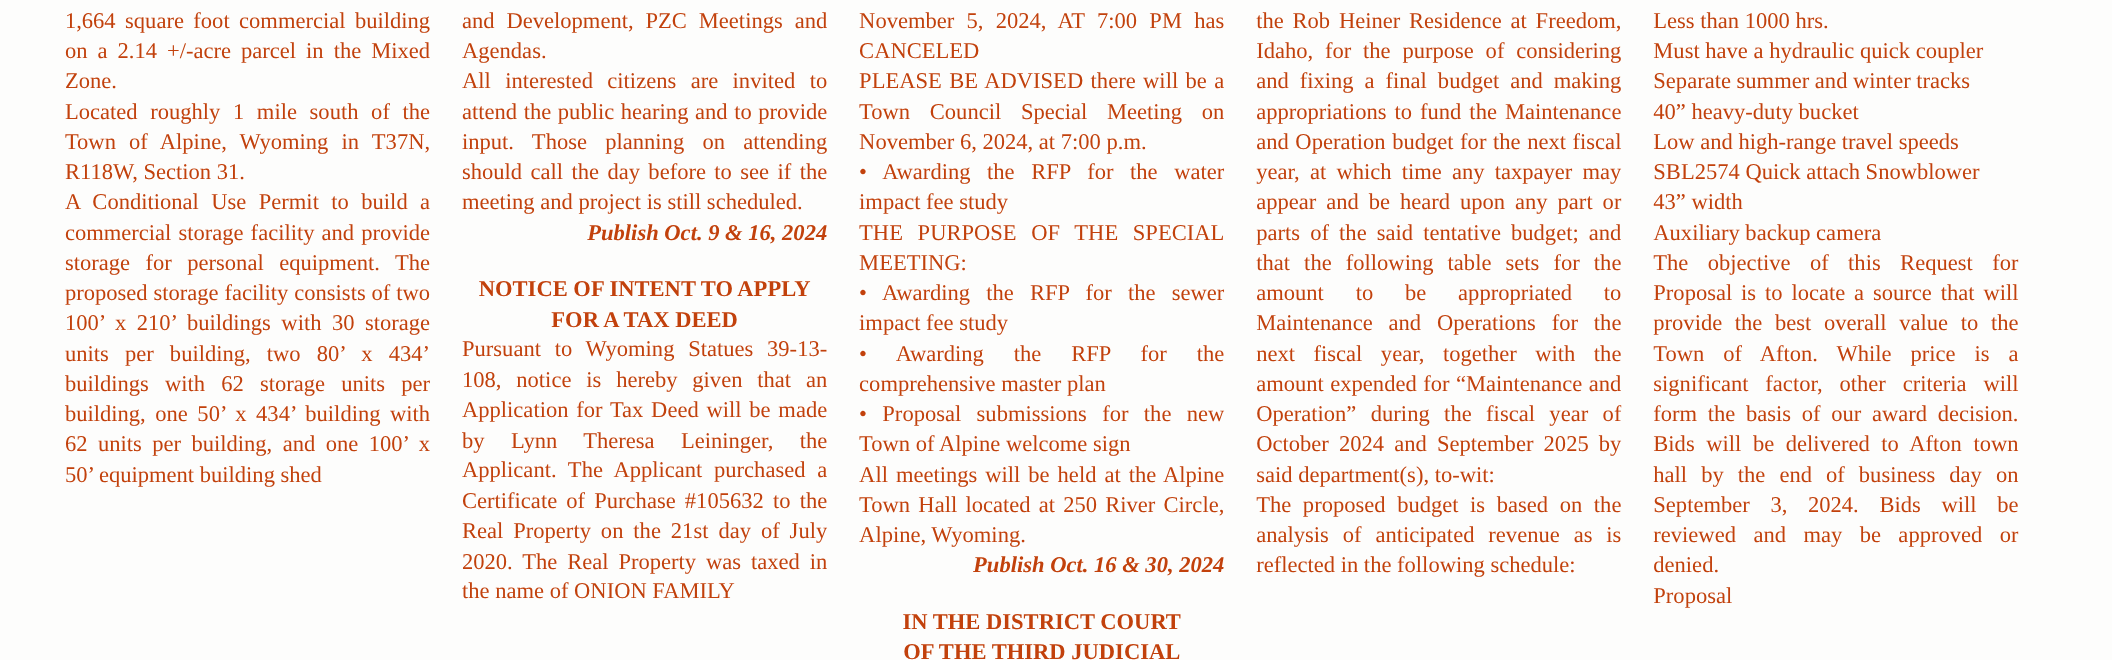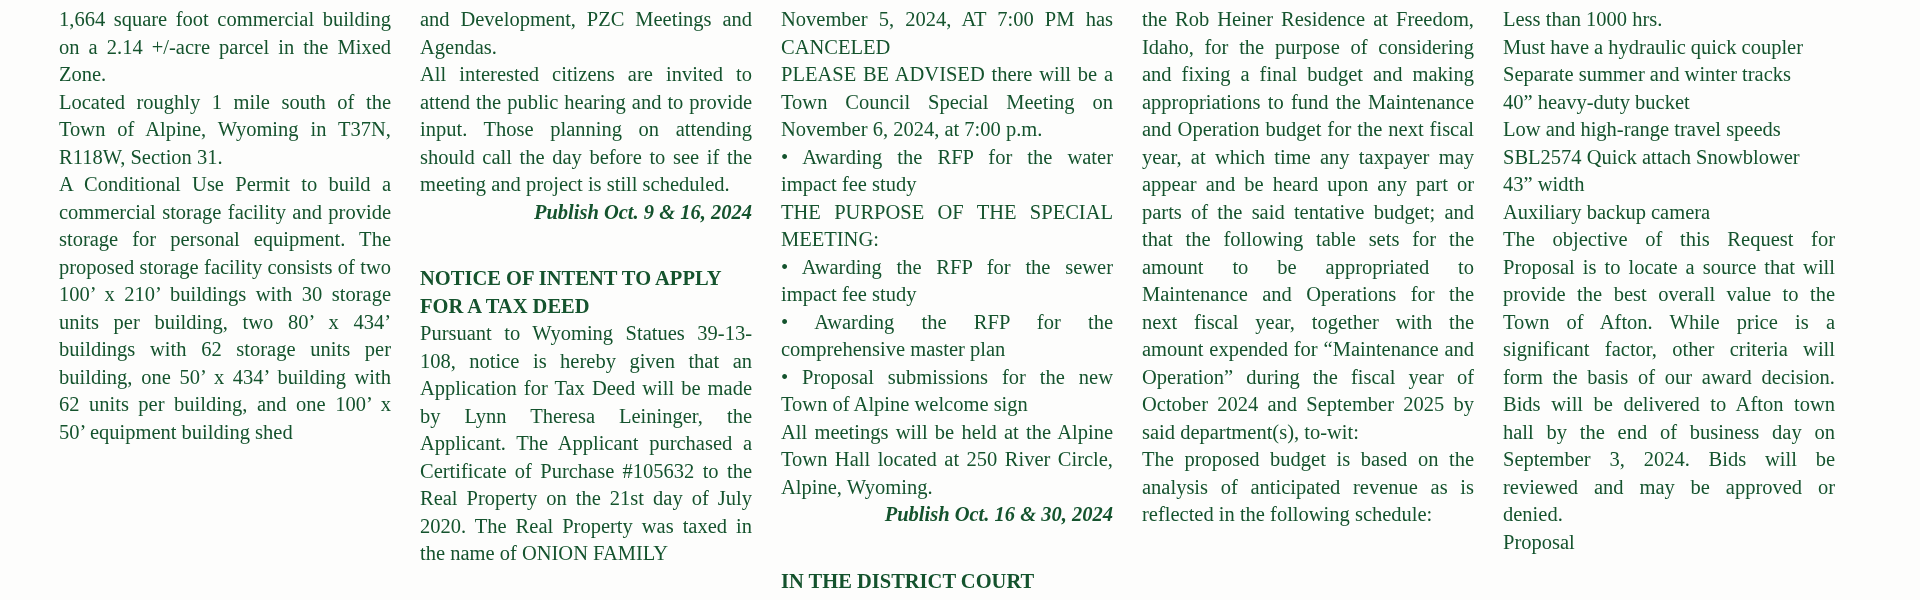--- a/index.html
+++ b/index.html
@@ -26,28 +26,29 @@
   }
   .col {
     flex: 0 0 332px;
     width: 332px;
     overflow: hidden;
   }
   .block {
     margin: 0;
     font-size: 20.5px;
     line-height: 27.5px;
-    color: #14532d;
+    color: #c2410c;
     text-align: justify;
     text-justify: inter-word;
   }
   .heading {
     font-weight: 700;
+    text-align: center;
     white-space: pre-line;
-    margin-top: 39px;
+    margin-top: 24px;
   }
   .publish {
     font-weight: 700;
     text-align: right;
     font-style: italic;
   }
 </style>
 </head>
 <body>
 

